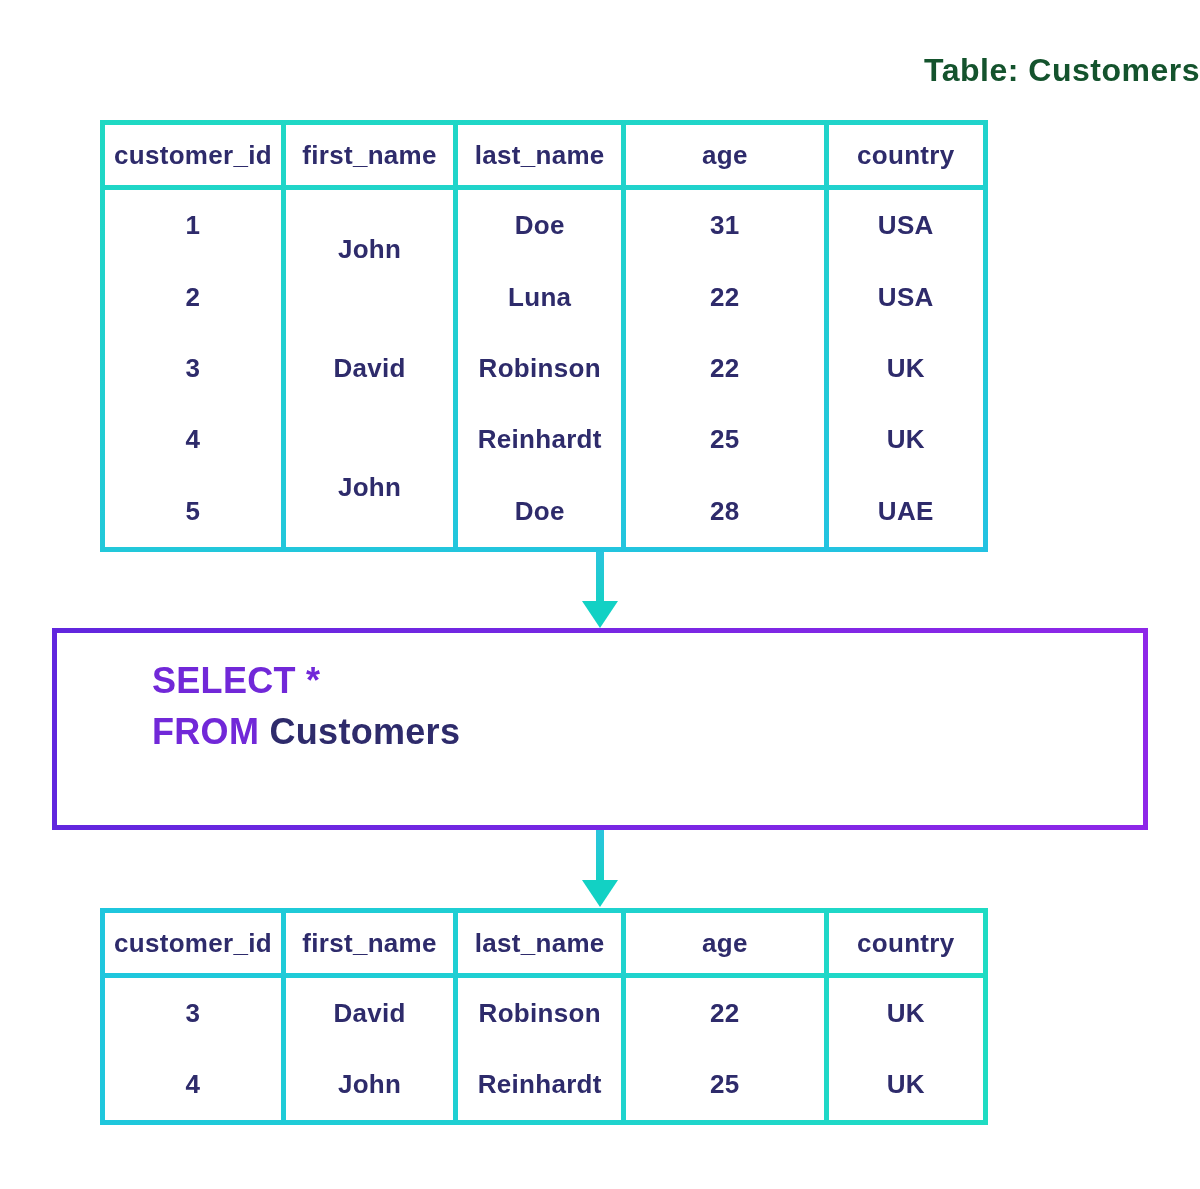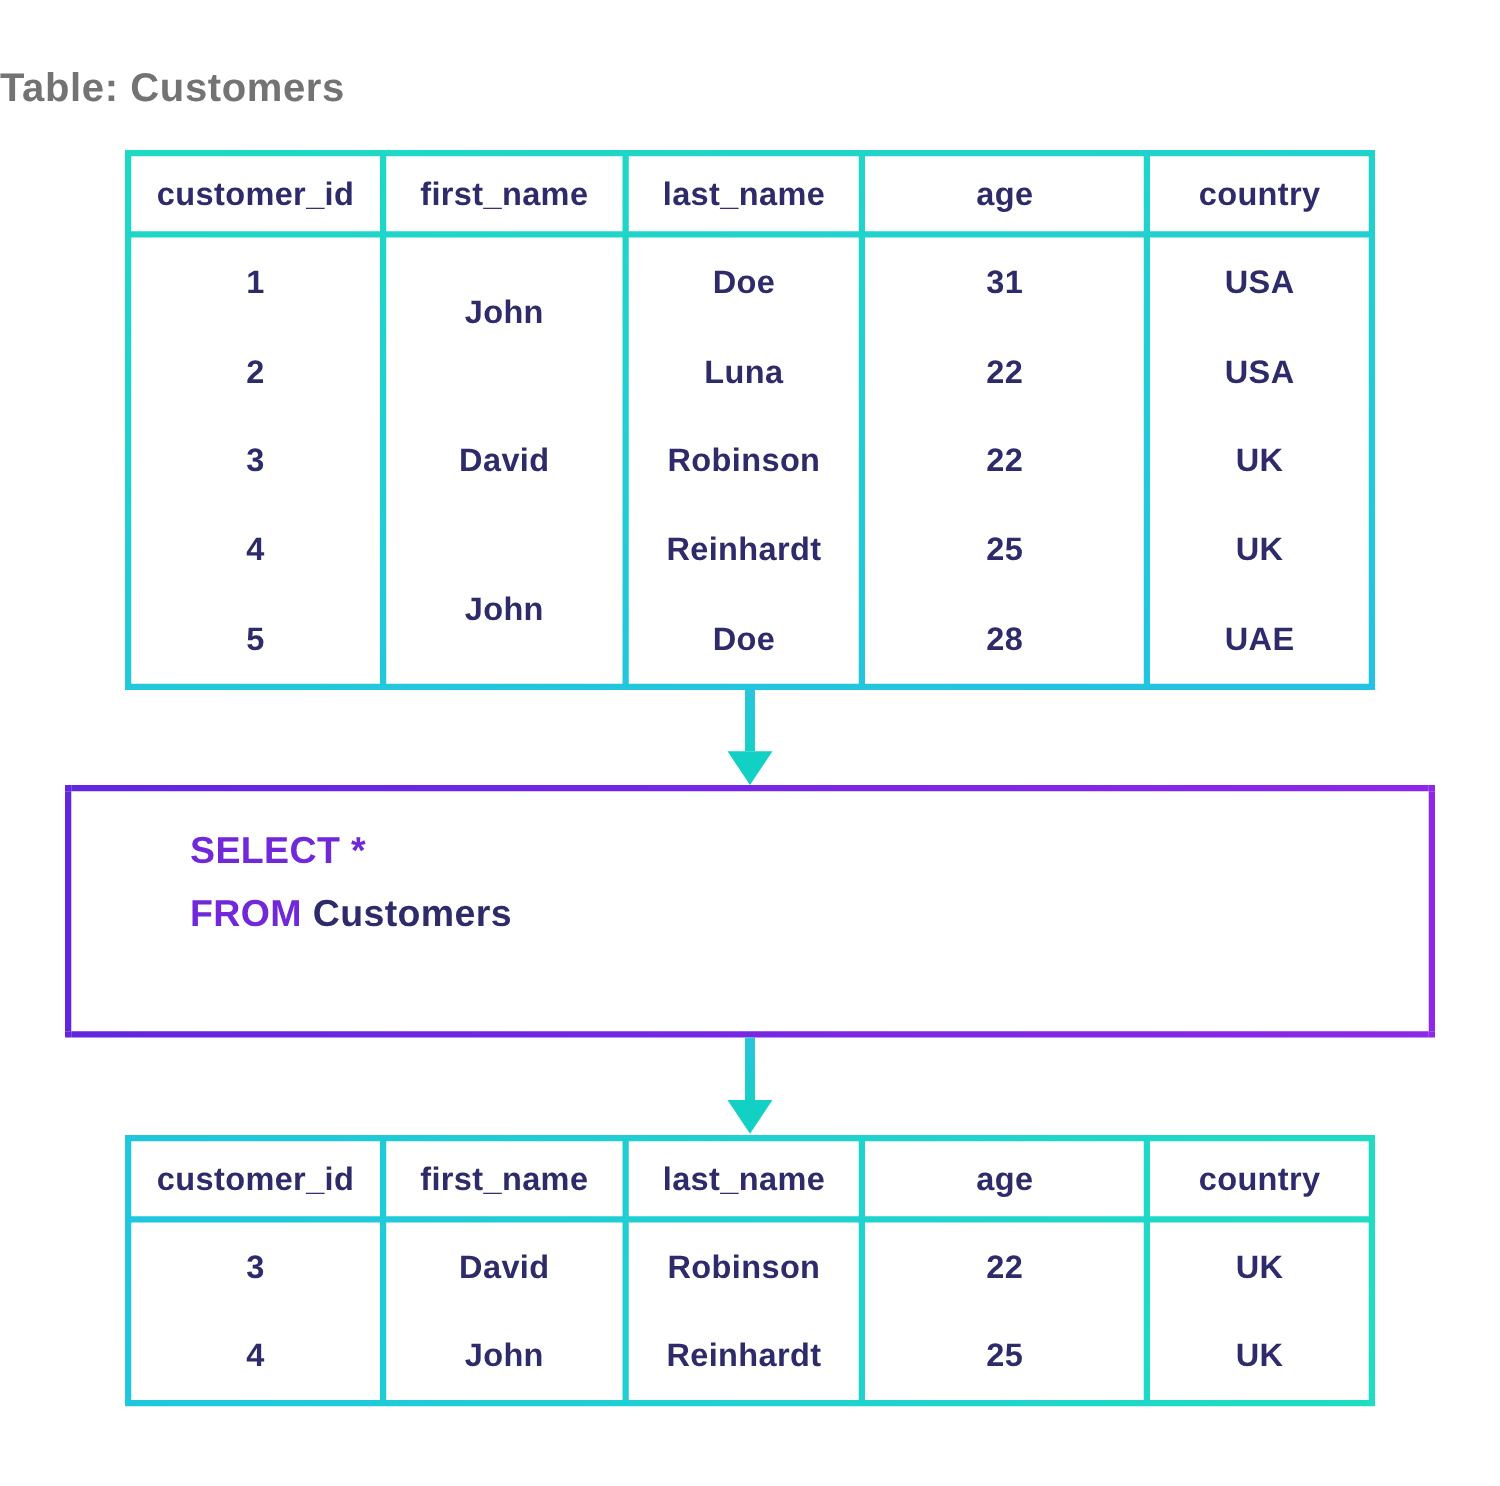--- a/index.html
+++ b/index.html
@@ -13,31 +13,31 @@
     color: #2e2b6b;
     overflow: hidden;
   }
   * { box-sizing: border-box; }
 
   
   .diagram-title {
     position: absolute;
     top: 52px; left: 0;
     width: 100%;
-    text-align: left;
+    text-align: right;
     font-size: 32px;
     letter-spacing: 0.5px;
-    color: #737373;
+    color: #14532d;
   }
 
   
   .tbl {
     position: absolute;
     left: 100px;
-    width: 1000px;
+    width: 888px;
     display: flex;
     flex-direction: column;
     gap: 5px;
     padding: 5px;
     justify-content: center;
   }
   .tbl-source { top: 120px; height: 432px; background: linear-gradient(170deg, #1fd9c3 0%, #23c2e2 100%); }
   .tbl-result { top: 908px; height: 217px; background: linear-gradient(100deg, #1fc6de 0%, #1fdcc2 100%); }
 
   .tbl-header, .tbl-body {
@@ -96,21 +96,21 @@
   
   .sql-box {
     position: absolute;
     left: 52px; top: 628px;
     width: 1096px; height: 202px;
     border: 5px solid #7b2ae2;
     border-image: linear-gradient(90deg, #6126de 0%, #8e27e8 100%) 1;
     padding: 22px 20px 0 95px;
   }
   .sql-line {
-    font-size: 30px;
+    font-size: 36px;
     line-height: 51px;
     letter-spacing: 0.3px;
     white-space: pre;
   }
   .sql-kw    { color: #7128d8; }
   .sql-plain { color: #2e2b6b; margin-top: 48px; }
 </style>
 </head>
 <body>
 

